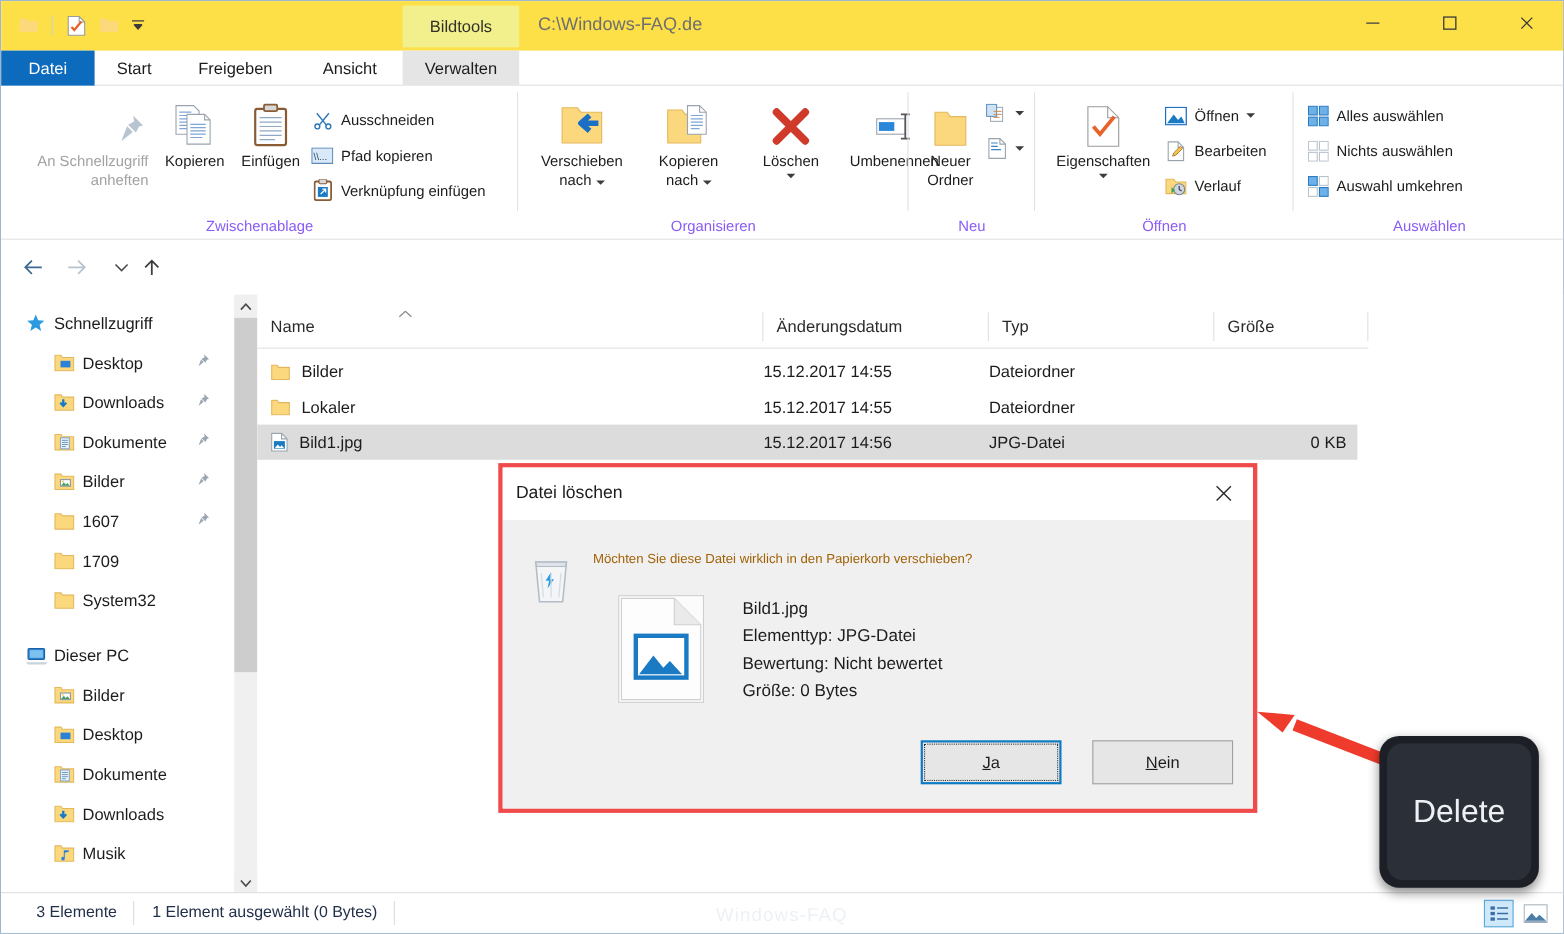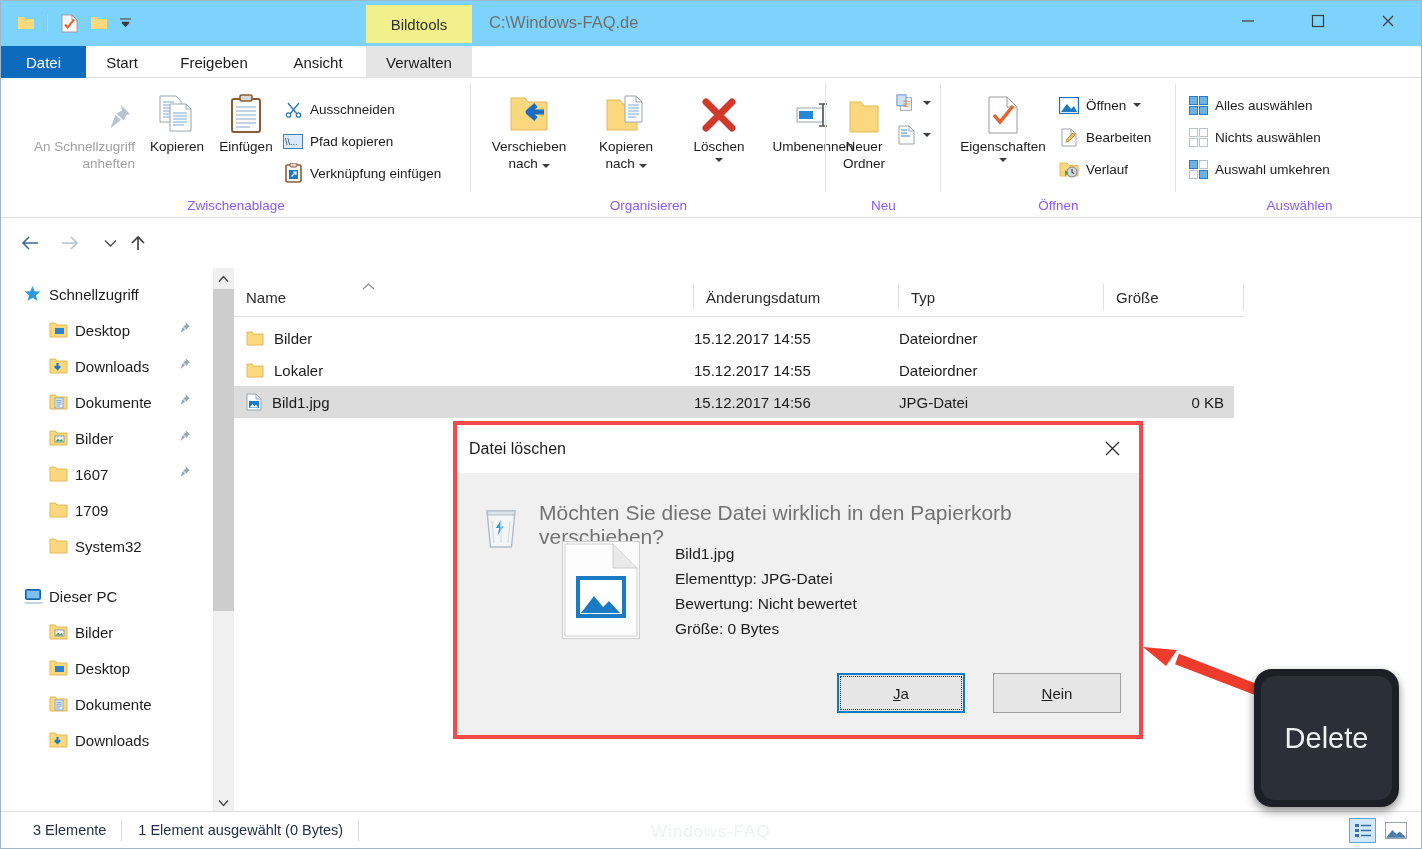--- a/index.html
+++ b/index.html
@@ -13,21 +13,21 @@
     position: relative;
     width: 1422px; height: 849px;
     background: #ffffff;
     border: 1px solid #9fb7cc;
     overflow: hidden;
   }
 
   
   .titlebar {
     position: absolute; left: 0; top: 0; width: 1422px; height: 46px;
-    background: #7dd3fc;
+    background: #fde047;
   }
   .qat { position: absolute; left: 10px; top: 5px; display: flex; align-items: center; height: 34px; gap: 0px; }
   .qat-ico { width: 30px; height: 30px; display: flex; align-items: center; justify-content: center; }
   .qat-sep { width: 1px; height: 18px; background: #d0d0d0; margin: 0 6px; }
   .qat-drop { width: 22px; height: 30px; display: flex; align-items: center; justify-content: center; }
 
   .ctx-tab {
     position: absolute; left: 365px; top: 4px; width: 106px; height: 38px;
     background: #f2f08c;
     display: flex; align-items: center; justify-content: center;
@@ -149,21 +149,21 @@
   
   .dlg {
     position: absolute; left: 452px; top: 420px; width: 690px; height: 318px;
     background: #f0f0f0; border: 4px solid #f14a4a;
   }
   .dlg-title { position: absolute; left: 0; top: 0; width: 100%; height: 48px; background: #ffffff; display: flex; align-items: center; }
   .dlg-title span { font-size: 16px; color: #1c1c1c; padding-left: 12px; }
   .dlg-close { position: absolute; right: 6px; top: 6px; width: 42px; height: 34px; display: flex; align-items: center; justify-content: center; }
   .dlg-body { position: absolute; left: 0; top: 48px; width: 100%; bottom: 0; background: #f0f0f0; }
   .dlg-recycle { position: absolute; left: 22px; top: 28px; }
-  .dlg-q { position: absolute; left: 82px; top: 28px; font-size: 21px; color: #737373; }
+  .dlg-q { position: absolute; left: 82px; top: 28px; font-size: 12px; color: #a16207; }
   .dlg-thumb { position: absolute; left: 105px; top: 68px; width: 78px; height: 98px; background: #fbfbfb; border: 1px solid #cfcfcf; }
   .dlg-info { position: absolute; left: 218px; top: 68px; font-size: 15.5px; color: #1c1c1c; line-height: 25px; }
   .dlg-btns { position: absolute; right: 18px; bottom: 22px; display: flex; gap: 28px; }
   .dlg-btn {
     width: 128px; height: 40px; background: #e6e6e6; border: 1px solid #a0a0a0;
     font-size: 15px; color: #1c1c1c; display: flex; align-items: center; justify-content: center;
     font-family: "Liberation Sans", sans-serif;
   }
   .dlg-btn u { text-decoration: underline; }
   .dlg-btn.focused { border: 2px solid #0d7ac4; outline: 1px dotted #333; outline-offset: -4px; }
@@ -740,20 +740,29 @@
       <div class="nav-item child">
         <span class="nico">
           <svg width="19" height="16" viewBox="0 0 19 16">
               <path d="M1 1h5.5l1.2 2H18v12H1z" fill="#fbd87e" stroke="#e3b85c"></path>
               <path d="M8.5 5v5M5.8 8.2l2.7 2.8 2.7-2.8" stroke="#1a7bc4" stroke-width="2.1" fill="none"></path>
             </svg>
         </span>
         <span>Downloads</span>
       </div>
 
+      <div class="nav-item child">
+        <span class="nico">
+          <svg width="19" height="16" viewBox="0 0 19 16">
+              <path d="M1 1h5.5l1.2 2H18v12H1z" fill="#fbd87e" stroke="#e3b85c"></path>
+              <path d="M9 5v6.2a1.6 1.6 0 10.9 1.4V7.2l3.6-.9V5z" fill="#2b82d4"></path>
+            </svg>
+        </span>
+        <span>Musik</span>
+      </div>
     </div>
 
     <div class="navpane-scroll">
       <div class="sb-arrow">
         <svg width="11" height="8" viewBox="0 0 11 8">
             <path d="M1 6.5L5.5 1.5 10 6.5" stroke="#4a4a4a" stroke-width="1.5" fill="none"></path>
           </svg>
       </div>
       <div class="sb-thumb"></div>
       <div class="sb-arrow" style="position:absolute;left:0;bottom:0;">

